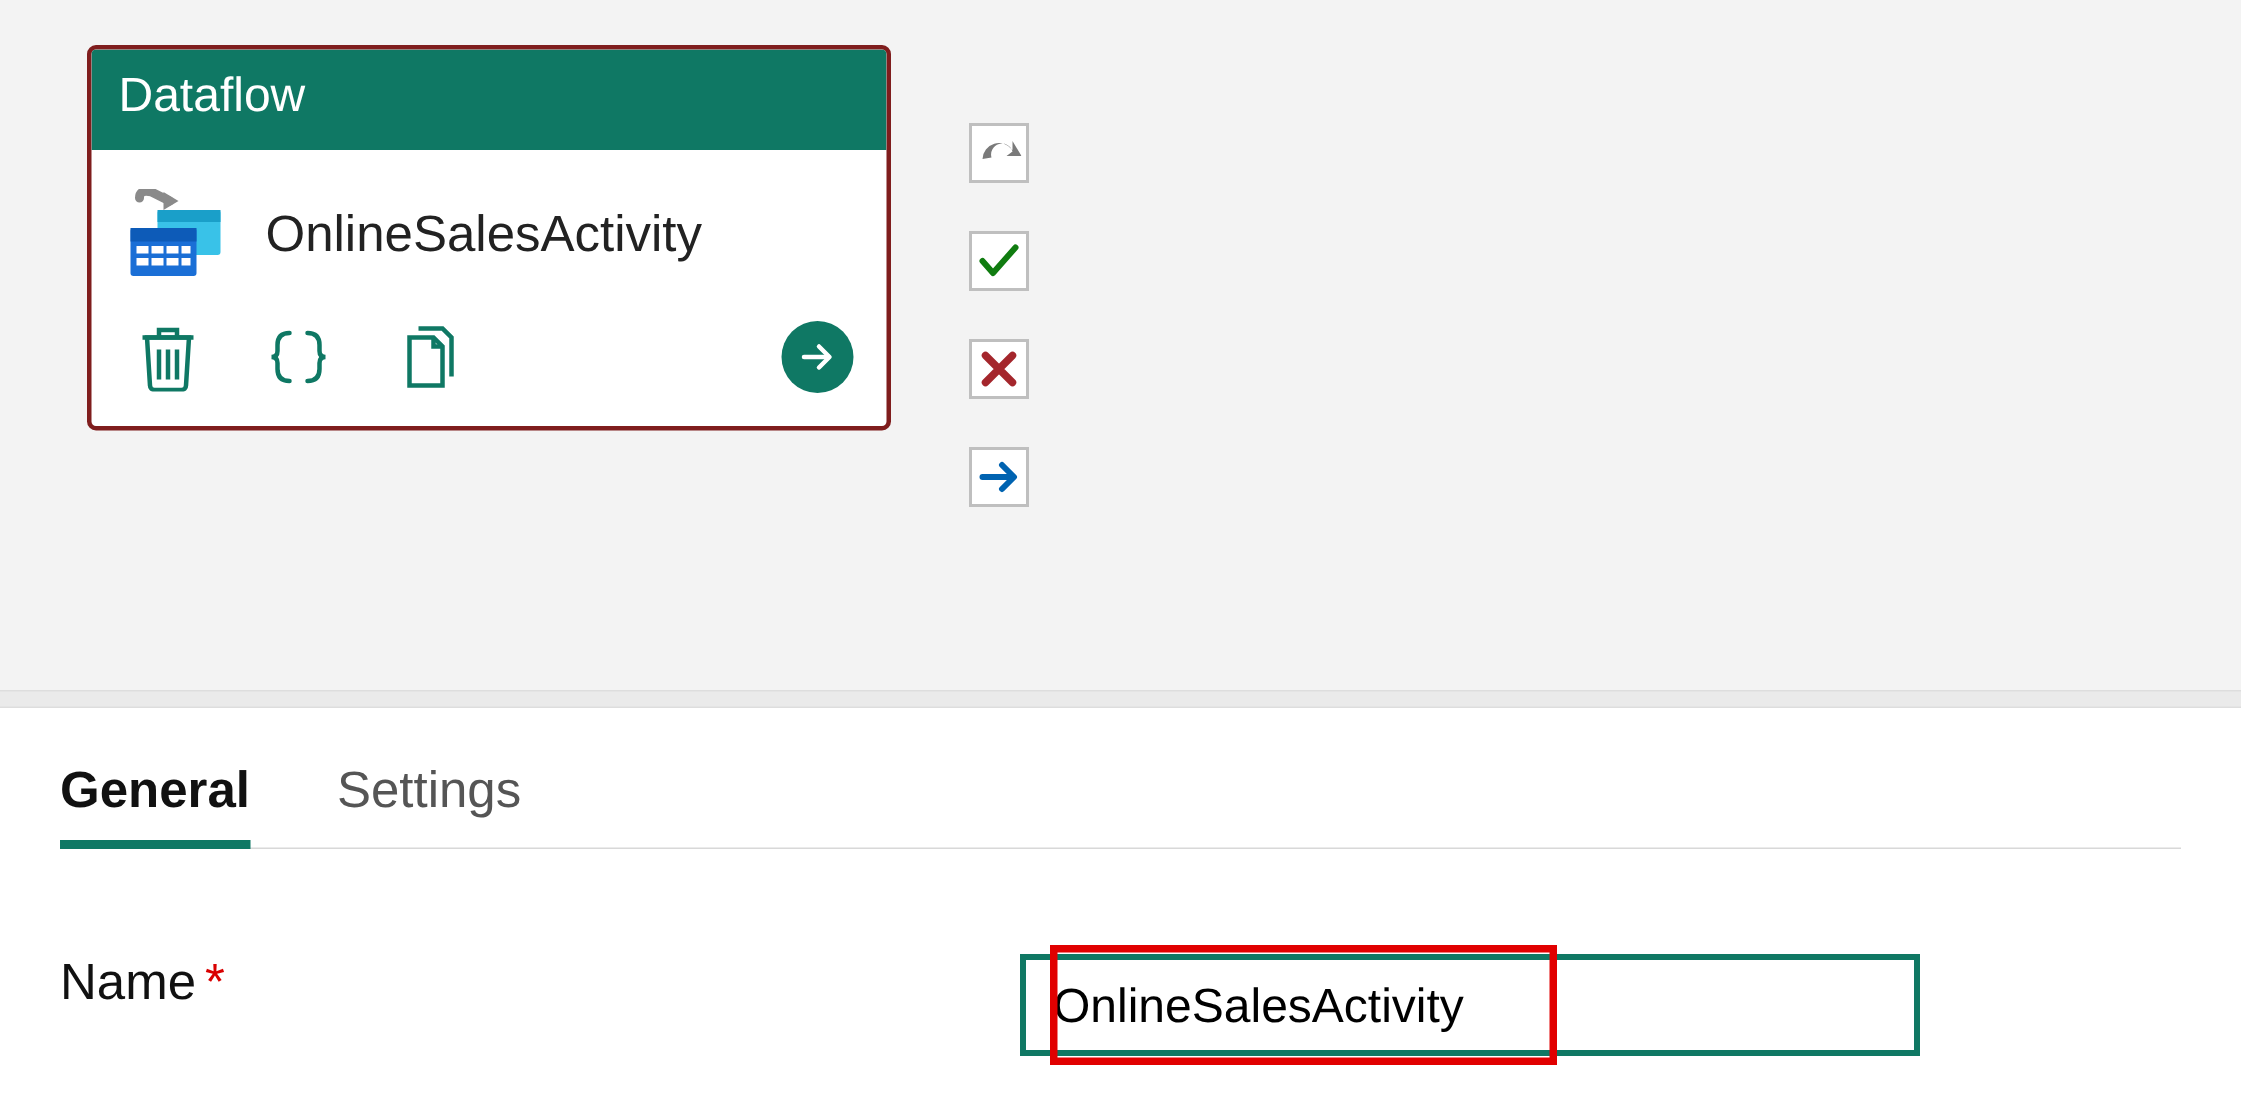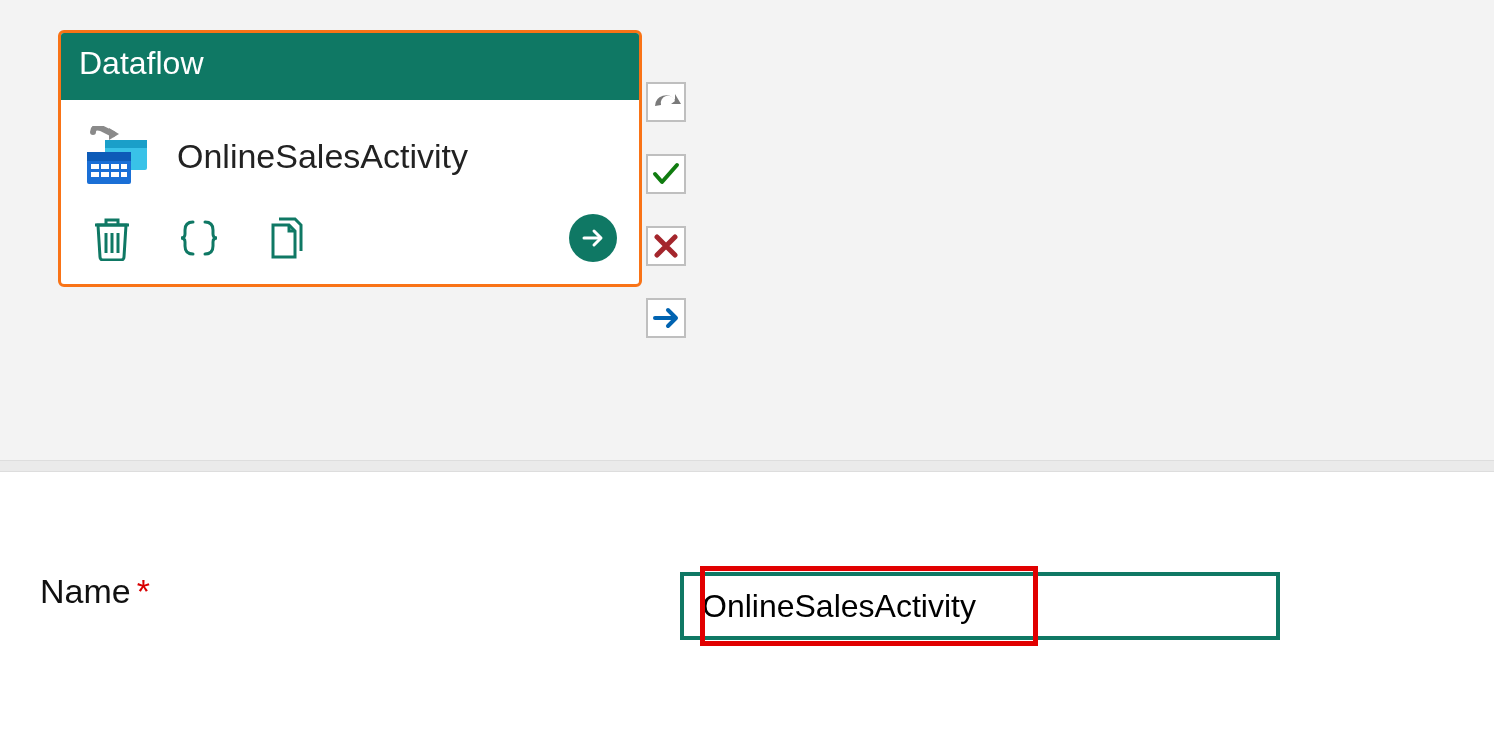--- a/index.html
+++ b/index.html
@@ -13,22 +13,22 @@
   .canvas-area {
     width: 100%;
     height: 460px;
     position: relative;
     background: #f3f3f3;
   }
   .activity-card {
     position: absolute;
     left: 58px;
     top: 30px;
-    width: 584px;
-    border: 3px solid #f97316;
+    width: 536px;
+    border: 3px solid #7f1d1d;
     border-radius: 6px;
     background: #fff;
     overflow: hidden;
   }
   .activity-header {
     background: #0f7864;
     color: #fff;
     font-size: 32px;
     font-weight: 400;
     padding: 12px 18px 18px 18px;
@@ -231,20 +231,24 @@
         <path d="M16 4 l8 8 -8 8"></path>
       </svg>
     </div>
   </div>
 
 </div>
 
 <div class="divider-bar"></div>
 
 <div class="props-panel">
+  <div class="tabs">
+    <div class="tab active">General</div>
+    <div class="tab">Settings</div>
+  </div>
 
   <div class="form-row">
     <div class="form-label">
       <span>Name</span><span class="req">*</span>
     </div>
     <div class="form-input-wrap">
       <input class="form-input" type="text" value="OnlineSalesActivity" style="">
       <div class="highlight-box"></div>
     </div>
   </div>

